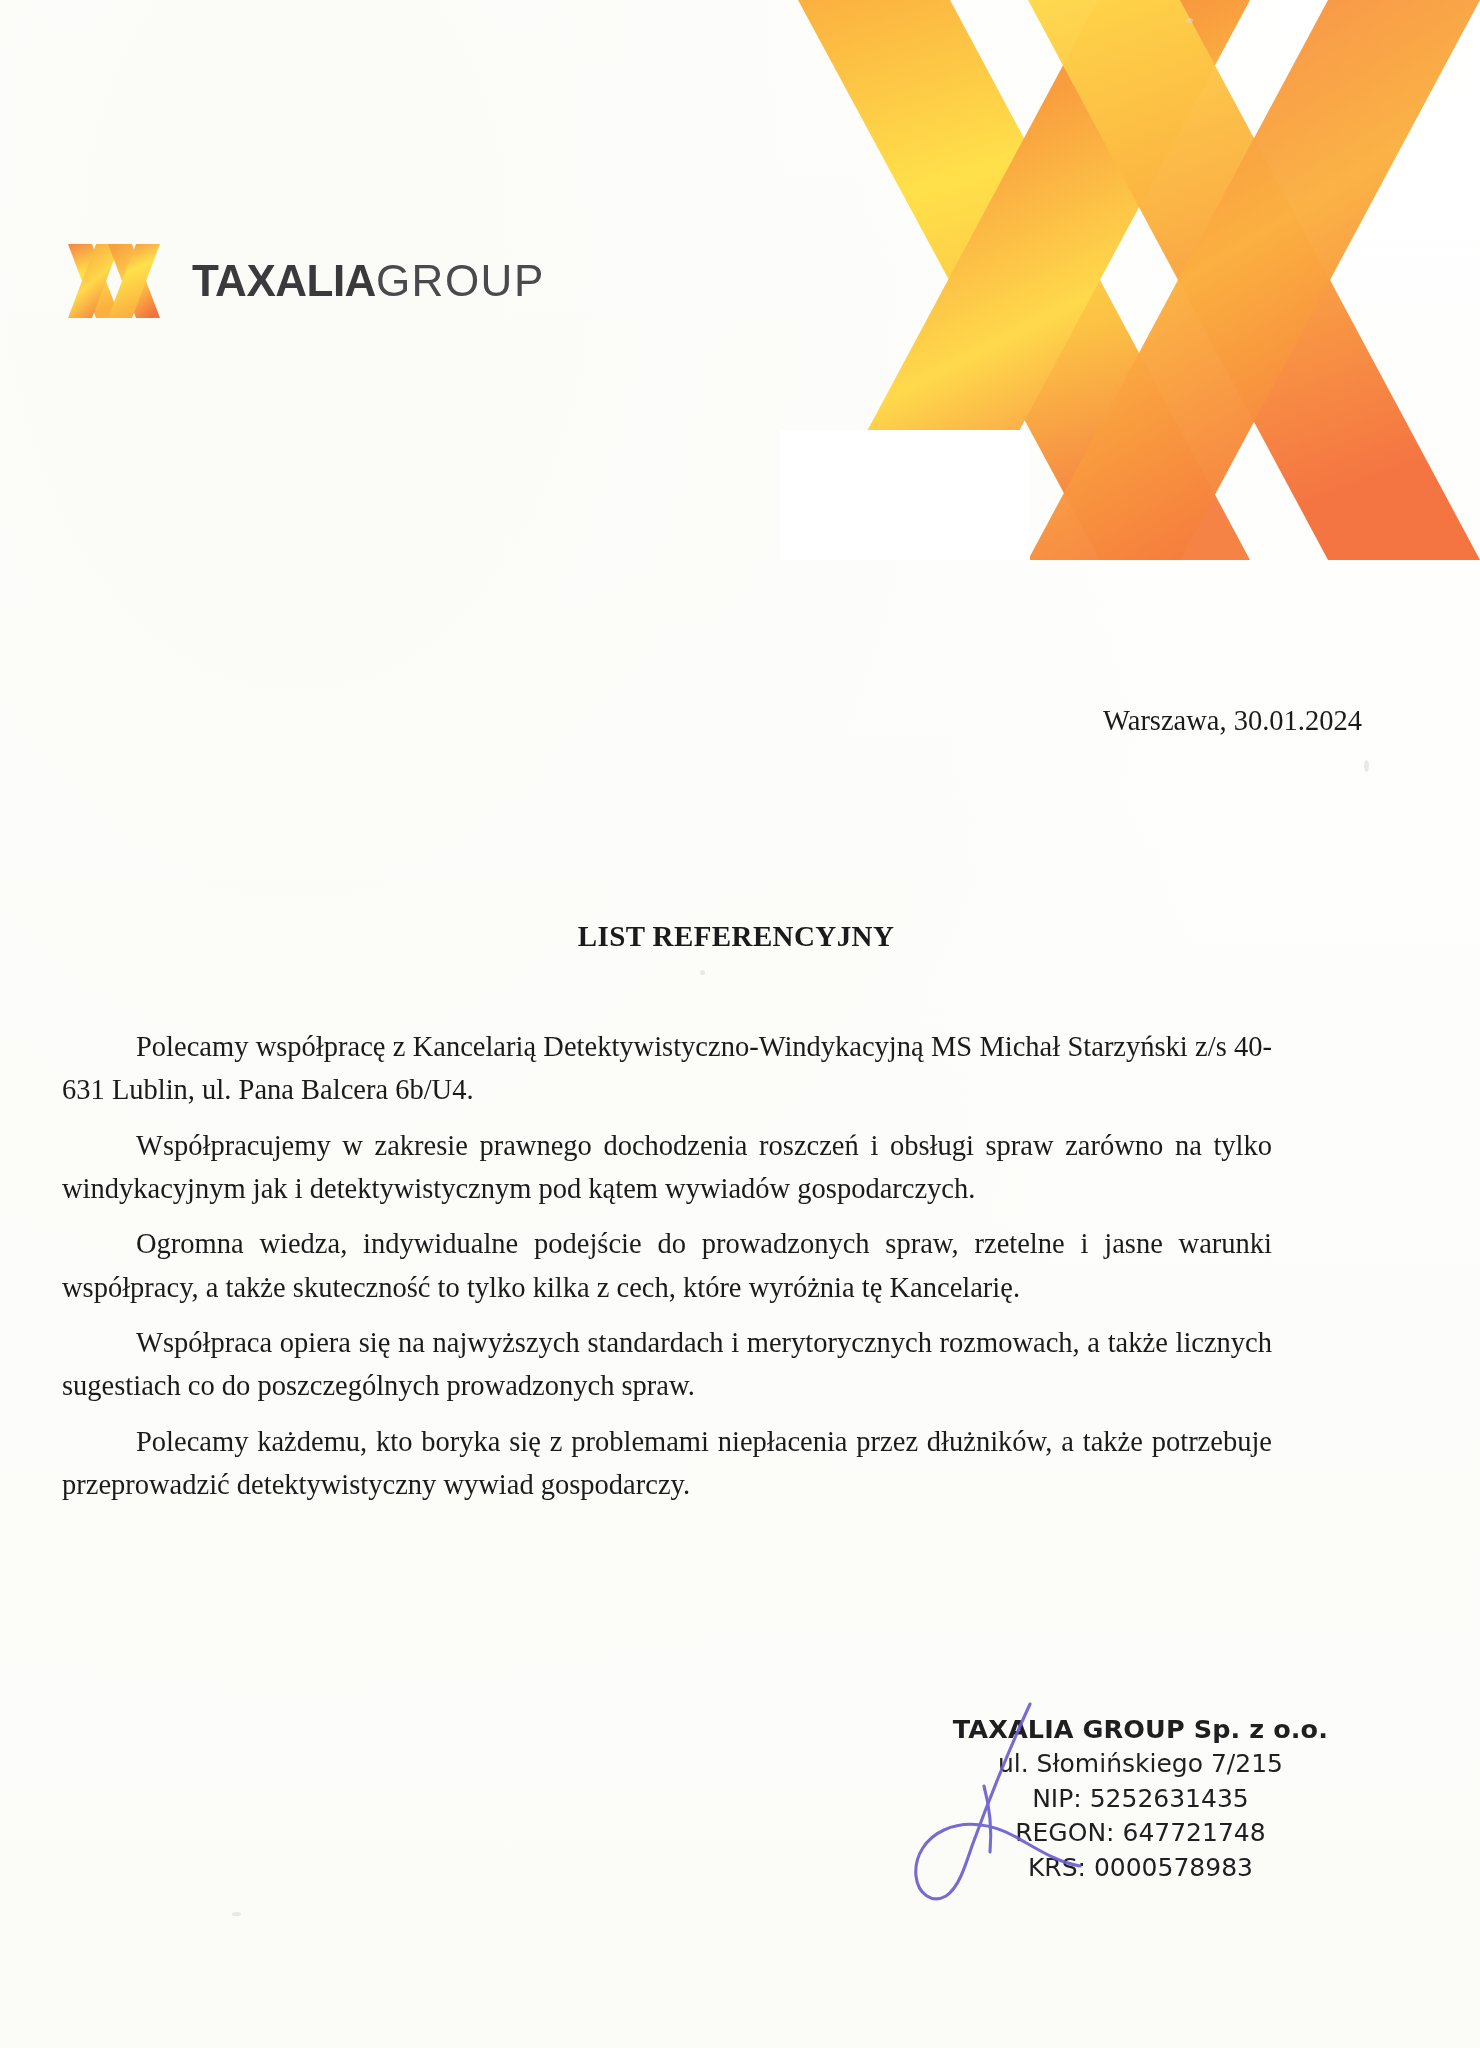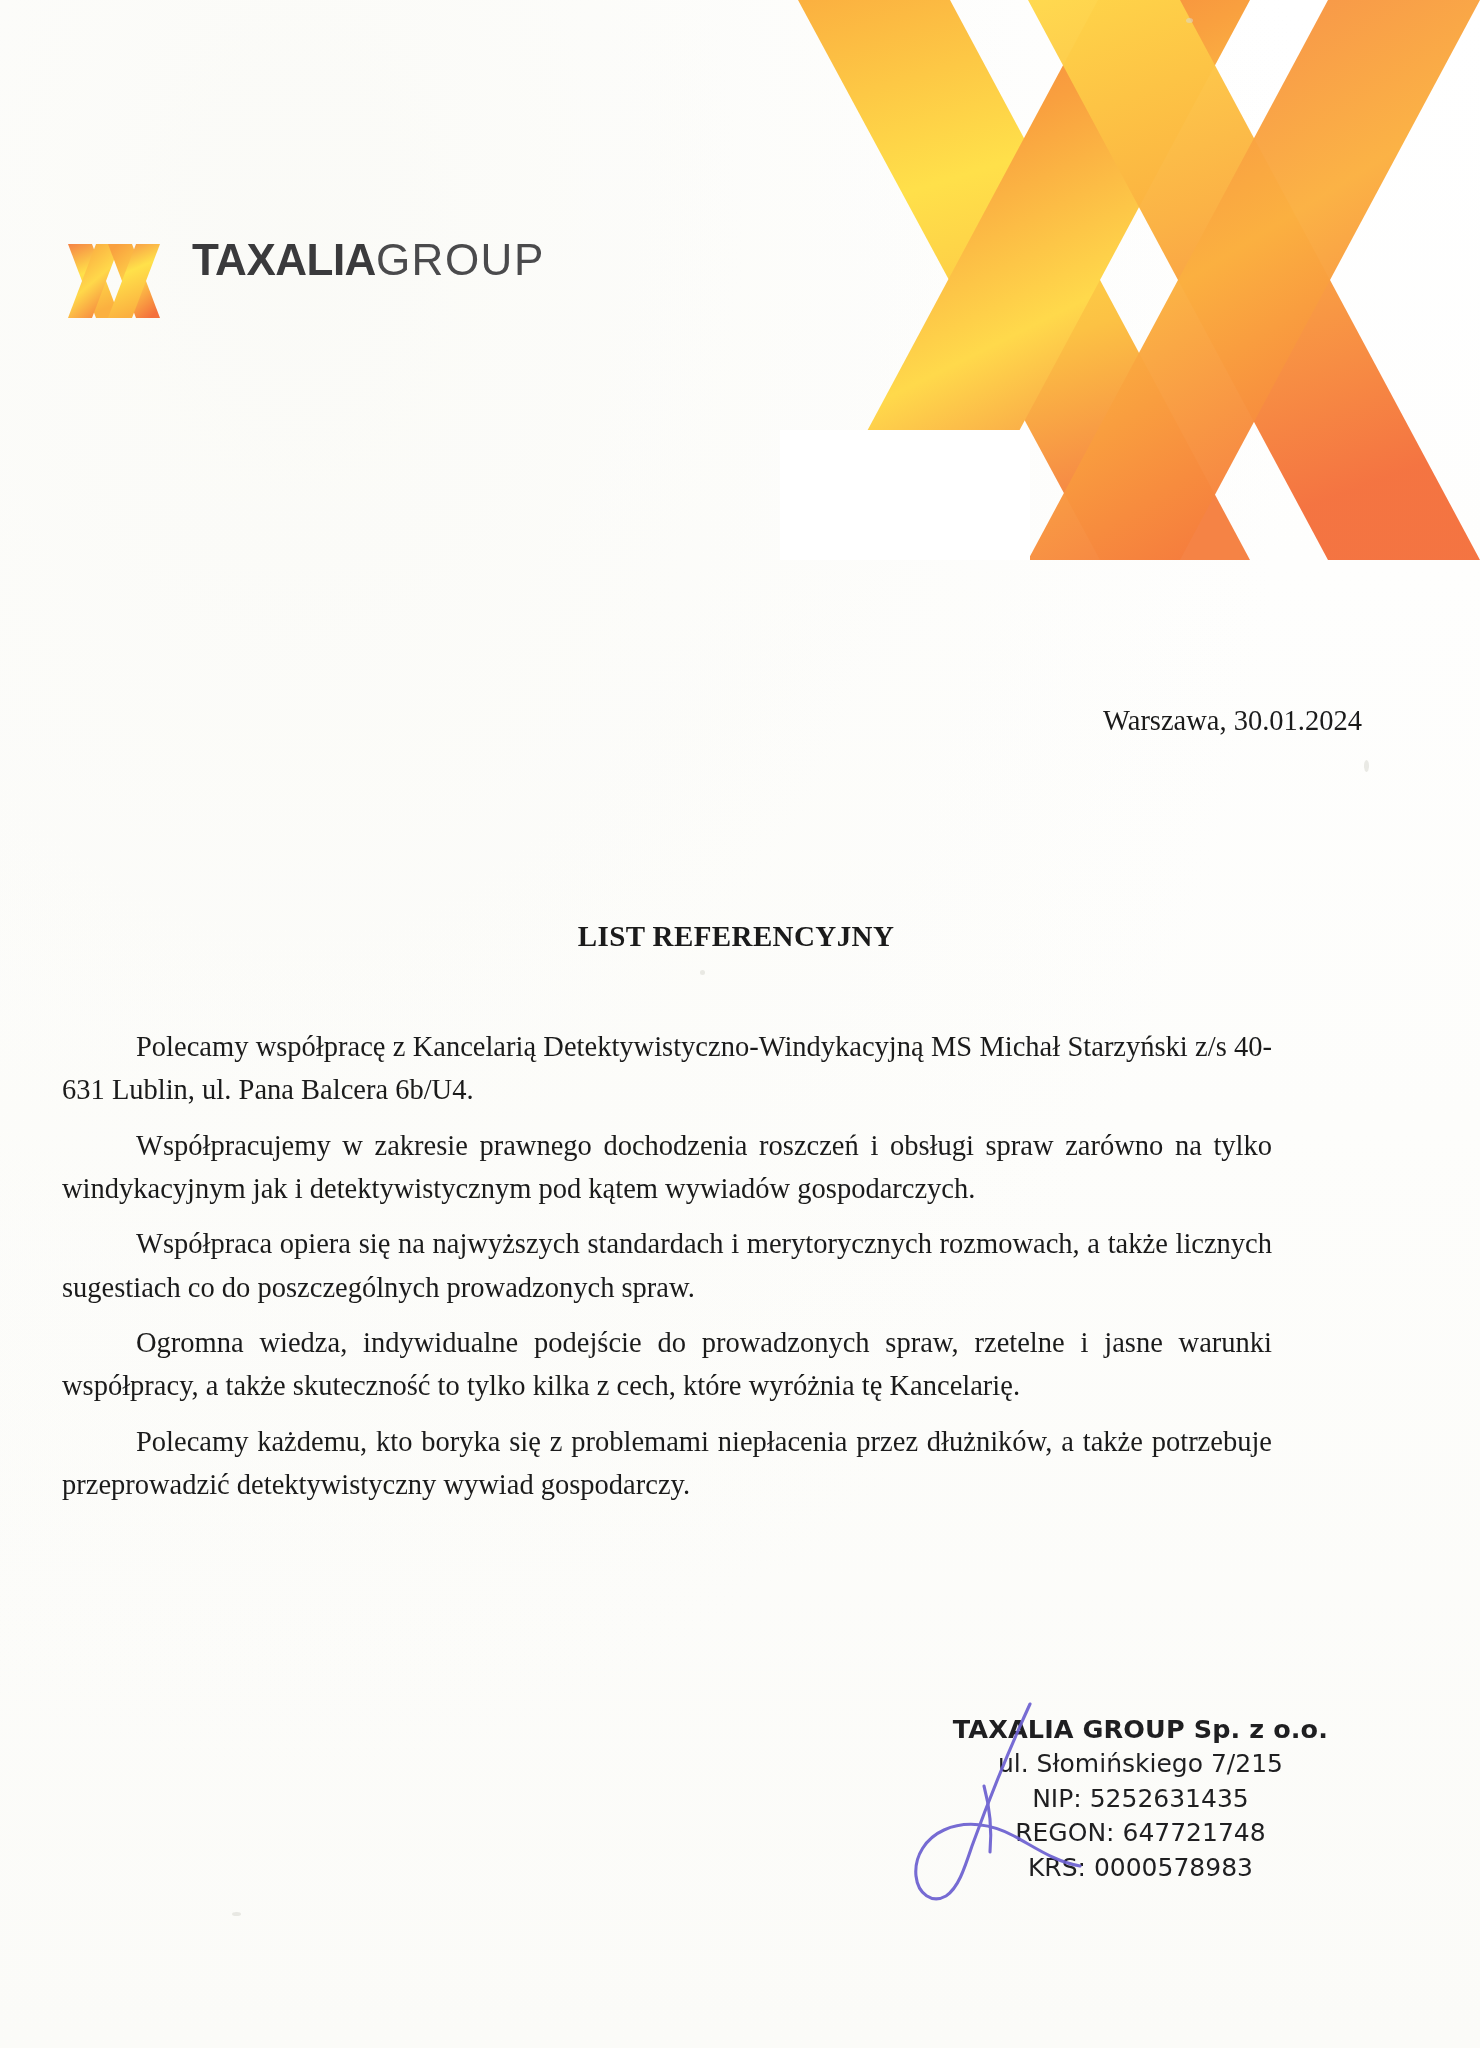--- a/index.html
+++ b/index.html
@@ -37,21 +37,21 @@
     overflow: hidden;
   }
   .header-graphic svg { display: block; }
 
   
   .brand {
     position: absolute;
     left: 62px;
     top: 238px;
     display: flex;
-    align-items: flex-start;
+    align-items: center;
     gap: 26px;
   }
   .brand-mark { width: 104px; height: 86px; display: block; }
   .brand-text {
     font-family: "Liberation Sans", "DejaVu Sans", sans-serif;
     font-size: 44px;
     letter-spacing: 0.5px;
     line-height: 1;
     white-space: nowrap;
     color: #3a3a3c;
@@ -212,22 +212,22 @@
     </div>
   </div>
 
   <div class="date-line">Warszawa, 30.01.2024</div>
 
   <div class="doc-title">LIST REFERENCYJNY</div>
 
   <div class="body-copy">
     <p>Polecamy współpracę z Kancelarią Detektywistyczno-Windykacyjną MS Michał Starzyński z/s 40-631 Lublin, ul. Pana Balcera 6b/U4.</p>
     <p>Współpracujemy w zakresie prawnego dochodzenia roszczeń i obsługi spraw zarówno na tylko windykacyjnym jak i detektywistycznym pod kątem wywiadów gospodarczych.</p>
+    <p>Ogromna wiedza, indywidualne podejście do prowadzonych spraw, rzetelne i jasne warunki współpracy, a także skuteczność to tylko kilka z cech, które wyróżnia tę Kancelarię.</p>
     <p>Współpraca opiera się na najwyższych standardach i merytorycznych rozmowach, a także licznych sugestiach co do poszczególnych prowadzonych spraw.</p>
-    <p>Ogromna wiedza, indywidualne podejście do prowadzonych spraw, rzetelne i jasne warunki współpracy, a także skuteczność to tylko kilka z cech, które wyróżnia tę Kancelarię.</p>
     <p>Polecamy każdemu, kto boryka się z problemami niepłacenia przez dłużników, a także potrzebuje przeprowadzić detektywistyczny wywiad gospodarczy.</p>
   </div>
 
   <div class="stamp-block">
     <div class="stamp-line stamp-company">TAXALIA GROUP Sp. z o.o.</div>
     <div class="stamp-line">ul. Słomińskiego 7/215</div>
     <div class="stamp-line">NIP: 5252631435</div>
     <div class="stamp-line">REGON: 647721748</div>
     <div class="stamp-line">KRS: 0000578983</div>
   </div>

